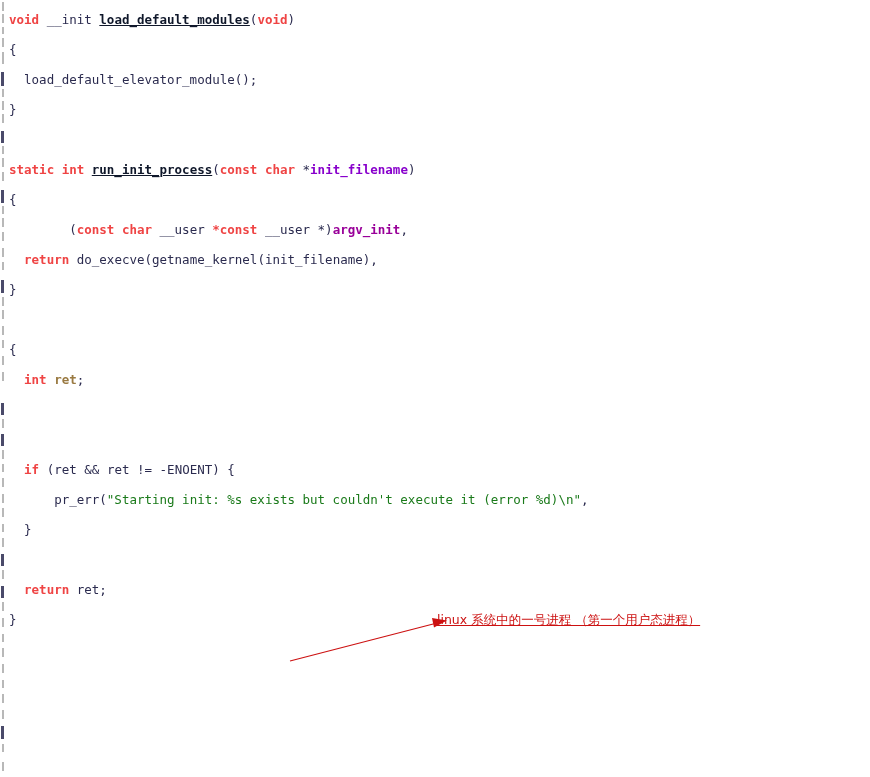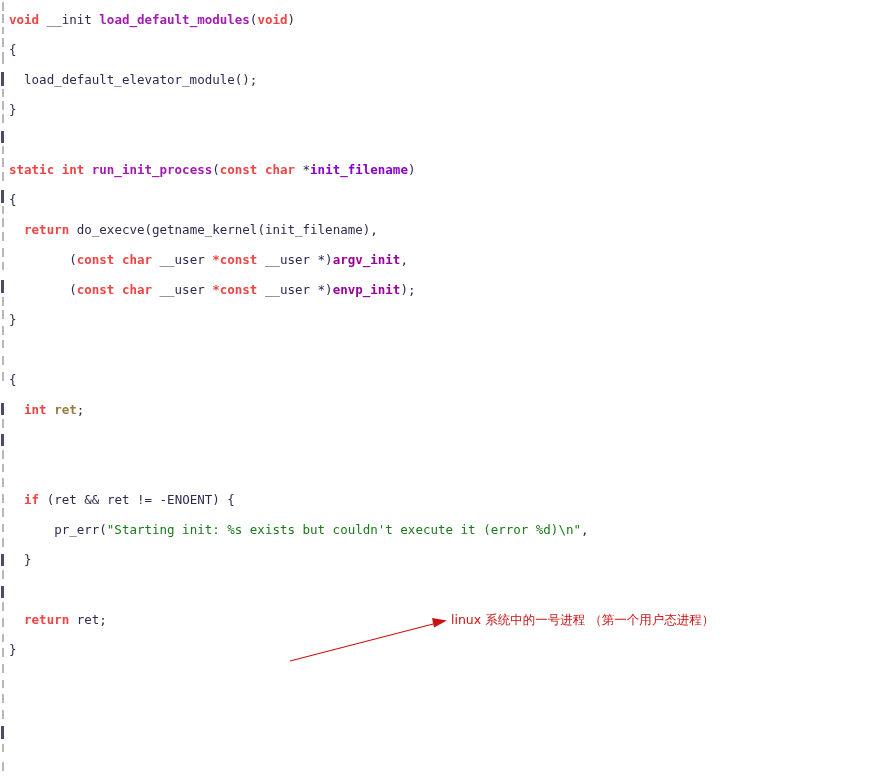--- a/index.html
+++ b/index.html
@@ -45,44 +45,45 @@
     font-size: 12.5px;
     line-height: 15px;
     white-space: pre;
     letter-spacing: 0px;
     color: #2b2b4f;
   }
   .ln { height: 15px; }
 
   
   .kw    { color: #ef4444; font-weight: bold; }        
-  .fnblu { color: #a21caf; font-weight: bold; }        
+  .fnblu { color: #0f172a; font-weight: bold; text-decoration: underline; }        
   .fnmag { color: #990099; font-weight: bold; }        
   .vio   { color: #8800cc; font-weight: bold; }        
   .plain { color: #2b2b4f; }                           
   .str   { color: #1a7a1a; }                           
   .ret   { color: #9a7a42; font-weight: bold; }        
   .punc  { color: #2b2b4f; }
 
   
   #annotation-layer {
     position: absolute;
     left: 0; top: 0;
     width: 870px; height: 777px;
     pointer-events: none;
   }
   #annotation-text {
     position: absolute;
-    left: 451px;
+    left: 437px;
     top: 612px;
     color: #cc1111;
     font-family: "DejaVu Sans", "Liberation Sans", sans-serif;
     font-size: 12.5px;
     line-height: 15px;
     white-space: pre;
+    text-decoration: underline;
   }
 </style>
 </head>
 <body>
 
 <div id="gutter">
   <div class="dash" style="top:2px;   height:9px;"></div>
   <div class="dash" style="top:14px;  height:9px;"></div>
   <div class="dash" style="top:27px;  height:7px;"></div>
   <div class="dash" style="top:38px;  height:9px;"></div>
@@ -135,23 +136,22 @@
 </div>
 
 <div id="code">
 <div class="ln"><span class="kw">void</span> <span class="plain">__init</span> <span class="fnblu">load_default_modules</span><span class="punc">(</span><span class="kw">void</span><span class="punc">)</span></div>
 <div class="ln"><span class="punc">{</span></div>
 <div class="ln"><span class="plain">  load_default_elevator_module</span><span class="punc">();</span></div>
 <div class="ln"><span class="punc">}</span></div>
 <div class="ln"> </div>
 <div class="ln"><span class="kw">static int</span> <span class="fnblu">run_init_process</span><span class="punc">(</span><span class="kw">const char</span> <span class="punc">*</span><span class="vio">init_filename</span><span class="punc">)</span></div>
 <div class="ln"><span class="punc">{</span></div>
+<div class="ln"><span class="punc">        (</span><span class="kw">const char</span> <span class="plain">__user</span> <span class="kw">*const</span> <span class="plain">__user</span> <span class="punc">*)</span><span class="fnmag">argv_init</span><span class="punc">,</span></div>
 <div class="ln"><span class="punc">  </span><span class="kw">return</span> <span class="plain">do_execve</span><span class="punc">(</span><span class="plain">getname_kernel</span><span class="punc">(</span><span class="plain">init_filename</span><span class="punc">),</span></div>
-<div class="ln"><span class="punc">        (</span><span class="kw">const char</span> <span class="plain">__user</span> <span class="kw">*const</span> <span class="plain">__user</span> <span class="punc">*)</span><span class="fnmag">argv_init</span><span class="punc">,</span></div>
-<div class="ln"><span class="punc">        (</span><span class="kw">const char</span> <span class="plain">__user</span> <span class="kw">*const</span> <span class="plain">__user</span> <span class="punc">*)</span><span class="fnmag">envp_init</span><span class="punc">);</span></div>
 <div class="ln"><span class="punc">}</span></div>
 <div class="ln"> </div>
 <div class="ln"><span class="punc">{</span></div>
 <div class="ln"><span class="punc">  </span><span class="kw">int</span> <span class="ret">ret</span><span class="punc">;</span></div>
 <div class="ln"> </div>
 <div class="ln"> </div>
 <div class="ln"><span class="punc">  </span><span class="kw">if</span> <span class="punc">(</span><span class="plain">ret</span> <span class="punc">&amp;&amp;</span> <span class="plain">ret</span> <span class="punc">!= -</span><span class="plain">ENOENT</span><span class="punc">) {</span></div>
 <div class="ln"><span class="punc">      </span><span class="plain">pr_err</span><span class="punc">(</span><span class="str">"Starting init: %s exists but couldn't execute it (error %d)\n"</span><span class="punc">,</span></div>
 <div class="ln"><span class="punc">  }</span></div>
 <div class="ln"> </div>

